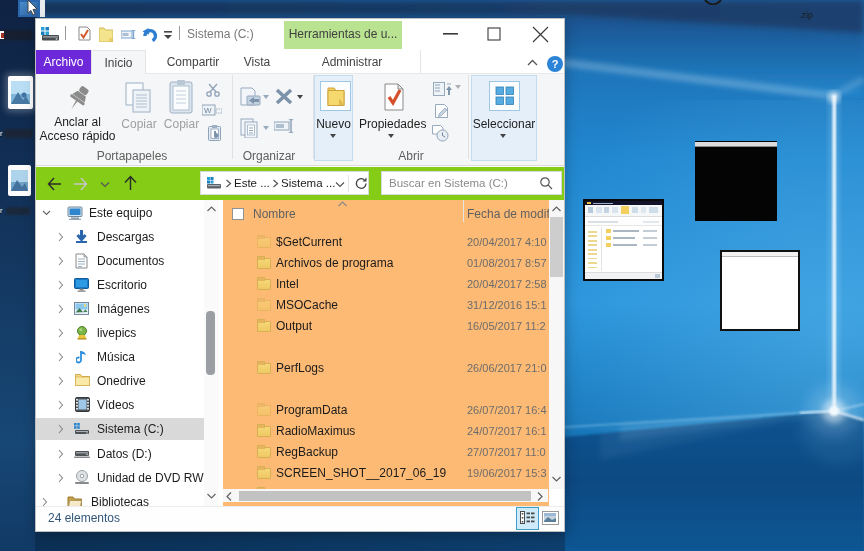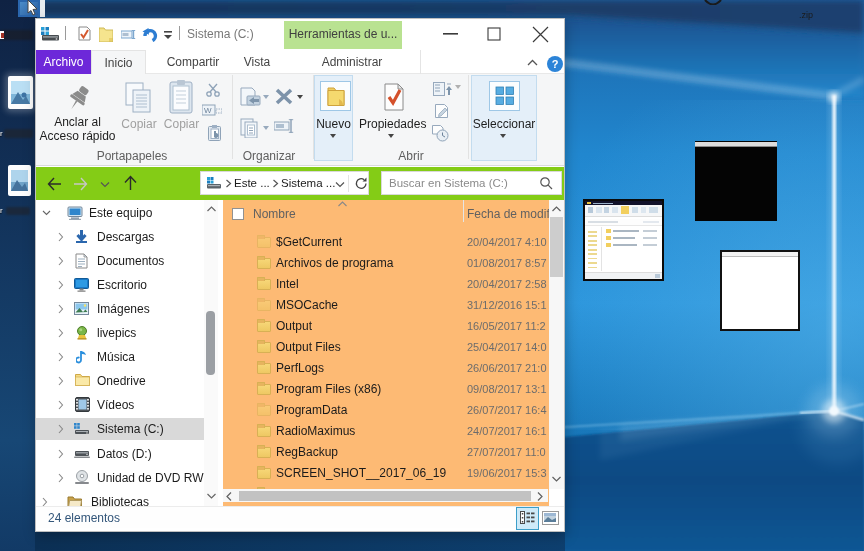--- a/index.html
+++ b/index.html
@@ -650,34 +650,24 @@
   <div class="frow" style="top:95px;">
         <div class="fico hid"></div>
         <span style="position:absolute;left:53px;">MSOCache</span>
         <span class="fdate">31/12/2016 15:1</span>
       </div>
   <div class="frow" style="top:116px;">
         <div class="fico"></div>
         <span style="position:absolute;left:53px;">Output</span>
         <span class="fdate">16/05/2017 11:2</span>
       </div>
-  <div class="frow" style="top:137px;">
-        <div class="fico"></div>
-        <span style="position:absolute;left:53px;">Output Files</span>
-        <span class="fdate">25/04/2017 14:0</span>
-      </div>
   <div class="frow" style="top:158px;">
         <div class="fico"></div>
         <span style="position:absolute;left:53px;">PerfLogs</span>
         <span class="fdate">26/06/2017 21:0</span>
-      </div>
-  <div class="frow" style="top:179px;">
-        <div class="fico"></div>
-        <span style="position:absolute;left:53px;">Program Files (x86)</span>
-        <span class="fdate">09/08/2017 13:1</span>
       </div>
   <div class="frow" style="top:200px;">
         <div class="fico hid"></div>
         <span style="position:absolute;left:53px;">ProgramData</span>
         <span class="fdate">26/07/2017 16:4</span>
       </div>
   <div class="frow" style="top:221px;">
         <div class="fico"></div>
         <span style="position:absolute;left:53px;">RadioMaximus</span>
         <span class="fdate">24/07/2017 16:1</span>

